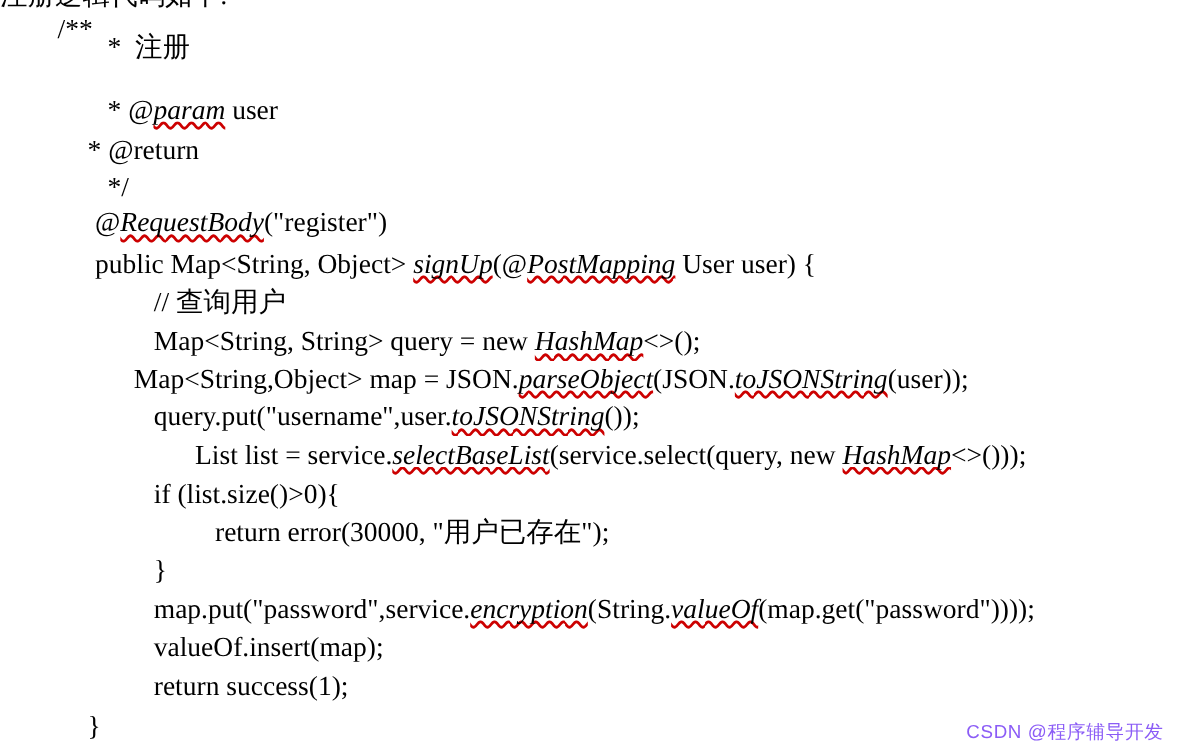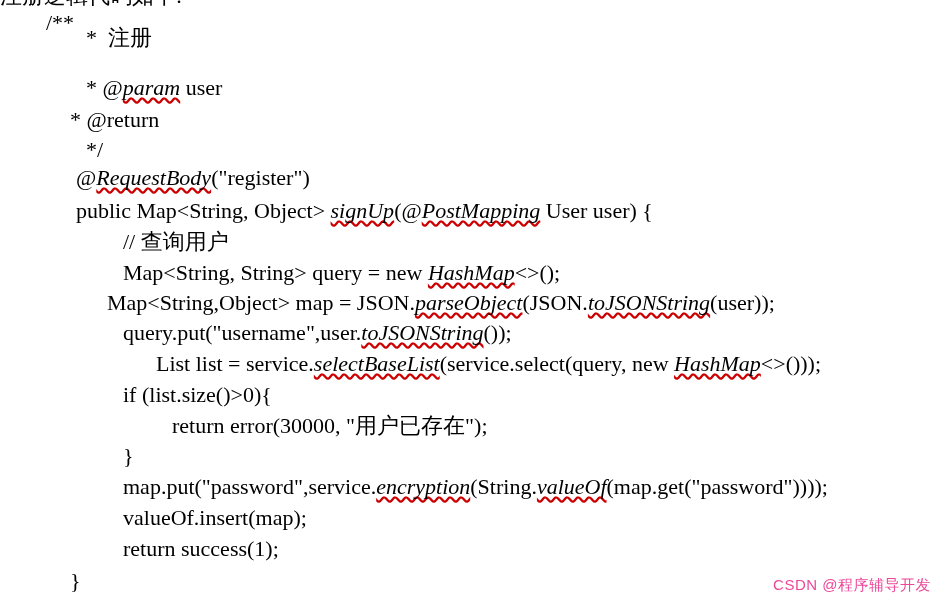--- a/index.html
+++ b/index.html
@@ -56,21 +56,21 @@
     position: static;
     display: block;
   }
 
   #watermark {
     position: absolute;
     right: 14px;
     bottom: 6px;
     font-family: "Liberation Sans", "DejaVu Sans", sans-serif;
     font-size: 15px;
-    color: #ec4899;
+    color: #8b5cf6;
     letter-spacing: 0.5px;
     white-space: pre;
     user-select: none;
   }
 </style>
 </head>
 <body>
 
 <div id="code-block">
 

